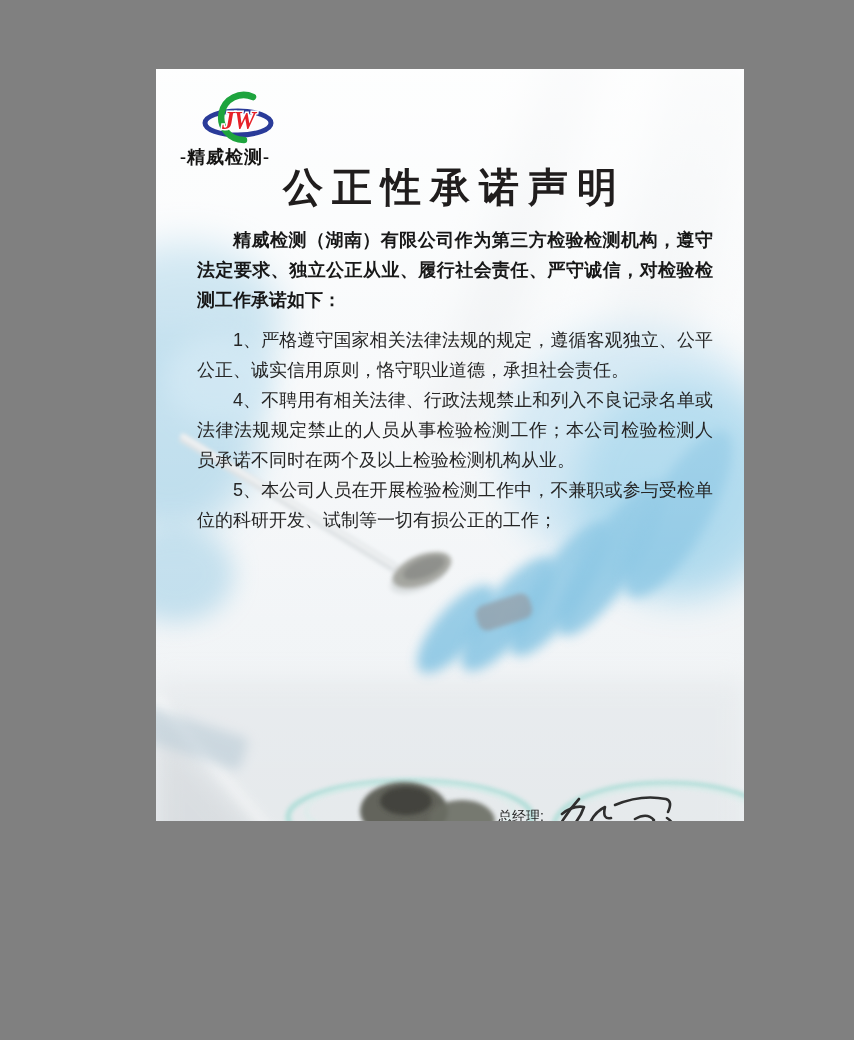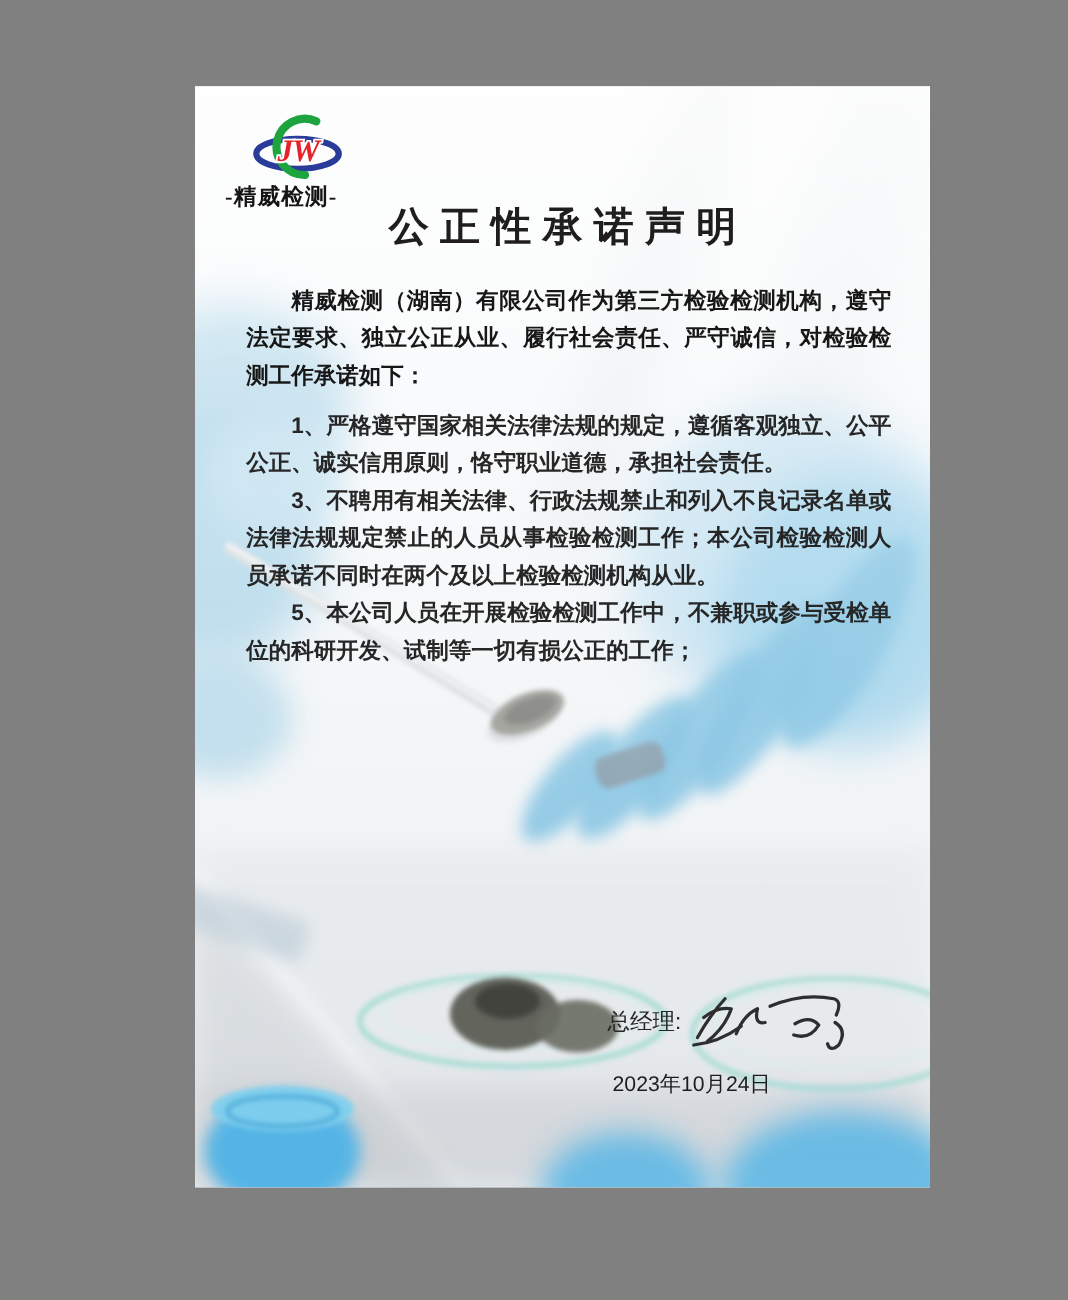--- a/index.html
+++ b/index.html
@@ -1,36 +1,36 @@
 <!DOCTYPE html>
 <html><head>
 <meta charset="utf-8">
 <style>
   html,body{margin:0;padding:0;background:#808080;}
   .stage{position:relative;width:854px;height:1040px;background:#808080;overflow:hidden;
          font-family:"Liberation Sans",sans-serif;}
-  .paper{position:absolute;left:156px;top:69px;width:588px;height:881px;
+  .paper{position:absolute;left:156px;top:69px;width:588px;height:752px;
          background:linear-gradient(180deg,#f7f9fb 0%,#eef2f5 55%,#e9edf0 100%);overflow:hidden;}
   .photo{position:absolute;left:0;top:0;width:588px;height:881px;z-index:0;}
   
   .logo{position:absolute;left:44px;top:22px;width:74px;height:56px;z-index:2;}
   .logo-label{position:absolute;left:24px;top:76px;z-index:2;
               font-family:"Liberation Serif",serif;font-weight:800;font-size:18px;
               letter-spacing:1px;color:#151413;white-space:nowrap;}
   .doc-title{position:absolute;left:0;right:0;top:91px;z-index:2;text-align:center;
-             font-family:"Liberation Serif",serif;font-weight:800;font-size:32px;
+             font-family:"Liberation Serif",serif;font-weight:800;font-size:40px;
              letter-spacing:9px;padding-left:9px;color:#201d1d;white-space:nowrap;}
   
   .content{position:absolute;left:41px;top:156px;width:516px;z-index:2;
            font-size:18px;line-height:30px;color:#262626;text-align:justify;}
-  .content p{margin:0;text-indent:2em;font-weight:bold;}
+  .content p{margin:0;text-indent:2em;}
   .content p.intro{font-weight:bold;color:#171717;margin-bottom:10px;}
   
-  .sign-row{position:absolute;left:330px;top:716px;height:64px;z-index:2;
-            display:flex;align-items:center;gap:5px;font-size:18px;color:#262626;}
+  .sign-row{position:absolute;left:342px;top:716px;height:64px;z-index:2;
+            display:flex;align-items:center;gap:5px;font-size:14px;color:#262626;}
   .sign-row .sig-svg{display:block;}
   .date-line{position:absolute;left:334px;top:768px;z-index:2;font-size:17px;
              line-height:22px;color:#1c1c1c;margin-top:20px;}
 </style>
 </head>
 <body>
 
 <div class="stage">
   <div class="paper">
 
@@ -134,21 +134,21 @@
       <text x="22" y="38" font-family="Liberation Serif, serif" font-style="italic" font-weight="bold" font-size="25" letter-spacing="-1" stroke="#ffffff" stroke-width="3" paint-order="stroke" fill="#e62129">JW</text>
     </svg>
 
     <div class="logo-label">-精威检测-</div>
 
     <div class="doc-title">公正性承诺声明</div>
 
     <div class="content">
       <p class="intro">精威检测（湖南）有限公司作为第三方检验检测机构，遵守法定要求、独立公正从业、履行社会责任、严守诚信，对检验检测工作承诺如下：</p>
       <p class="commitment">1、严格遵守国家相关法律法规的规定，遵循客观独立、公平公正、诚实信用原则，恪守职业道德，承担社会责任。</p>
-      <p class="commitment">3、不聘用有相关法律、行政法规禁止和列入不良记录名单或法律法规规定禁止的人员从事检验检测工作；本公司检验检测人员承诺不同时在两个及以上检验检测机构从业。</p>
+      <p class="commitment">4、不聘用有相关法律、行政法规禁止和列入不良记录名单或法律法规规定禁止的人员从事检验检测工作；本公司检验检测人员承诺不同时在两个及以上检验检测机构从业。</p>
       <p class="commitment">5、本公司人员在开展检验检测工作中，不兼职或参与受检单位的科研开发、试制等一切有损公正的工作；</p>
     </div>
 
     <div class="sign-row">
       <span>总经理:</span>
       <svg class="sig-svg" width="150" height="62" viewBox="0 0 150 62" xmlns="http://www.w3.org/2000/svg">
         <g fill="none" stroke="#2e2e2e" stroke-width="2.6" stroke-linecap="round" stroke-linejoin="round">
           <path d="M8 44 Q18 26 30 13"></path>
           <path d="M13 28 Q24 19 35 21 Q30 36 16 47"></path>
           <path d="M5 50 Q25 48 43 35"></path>

